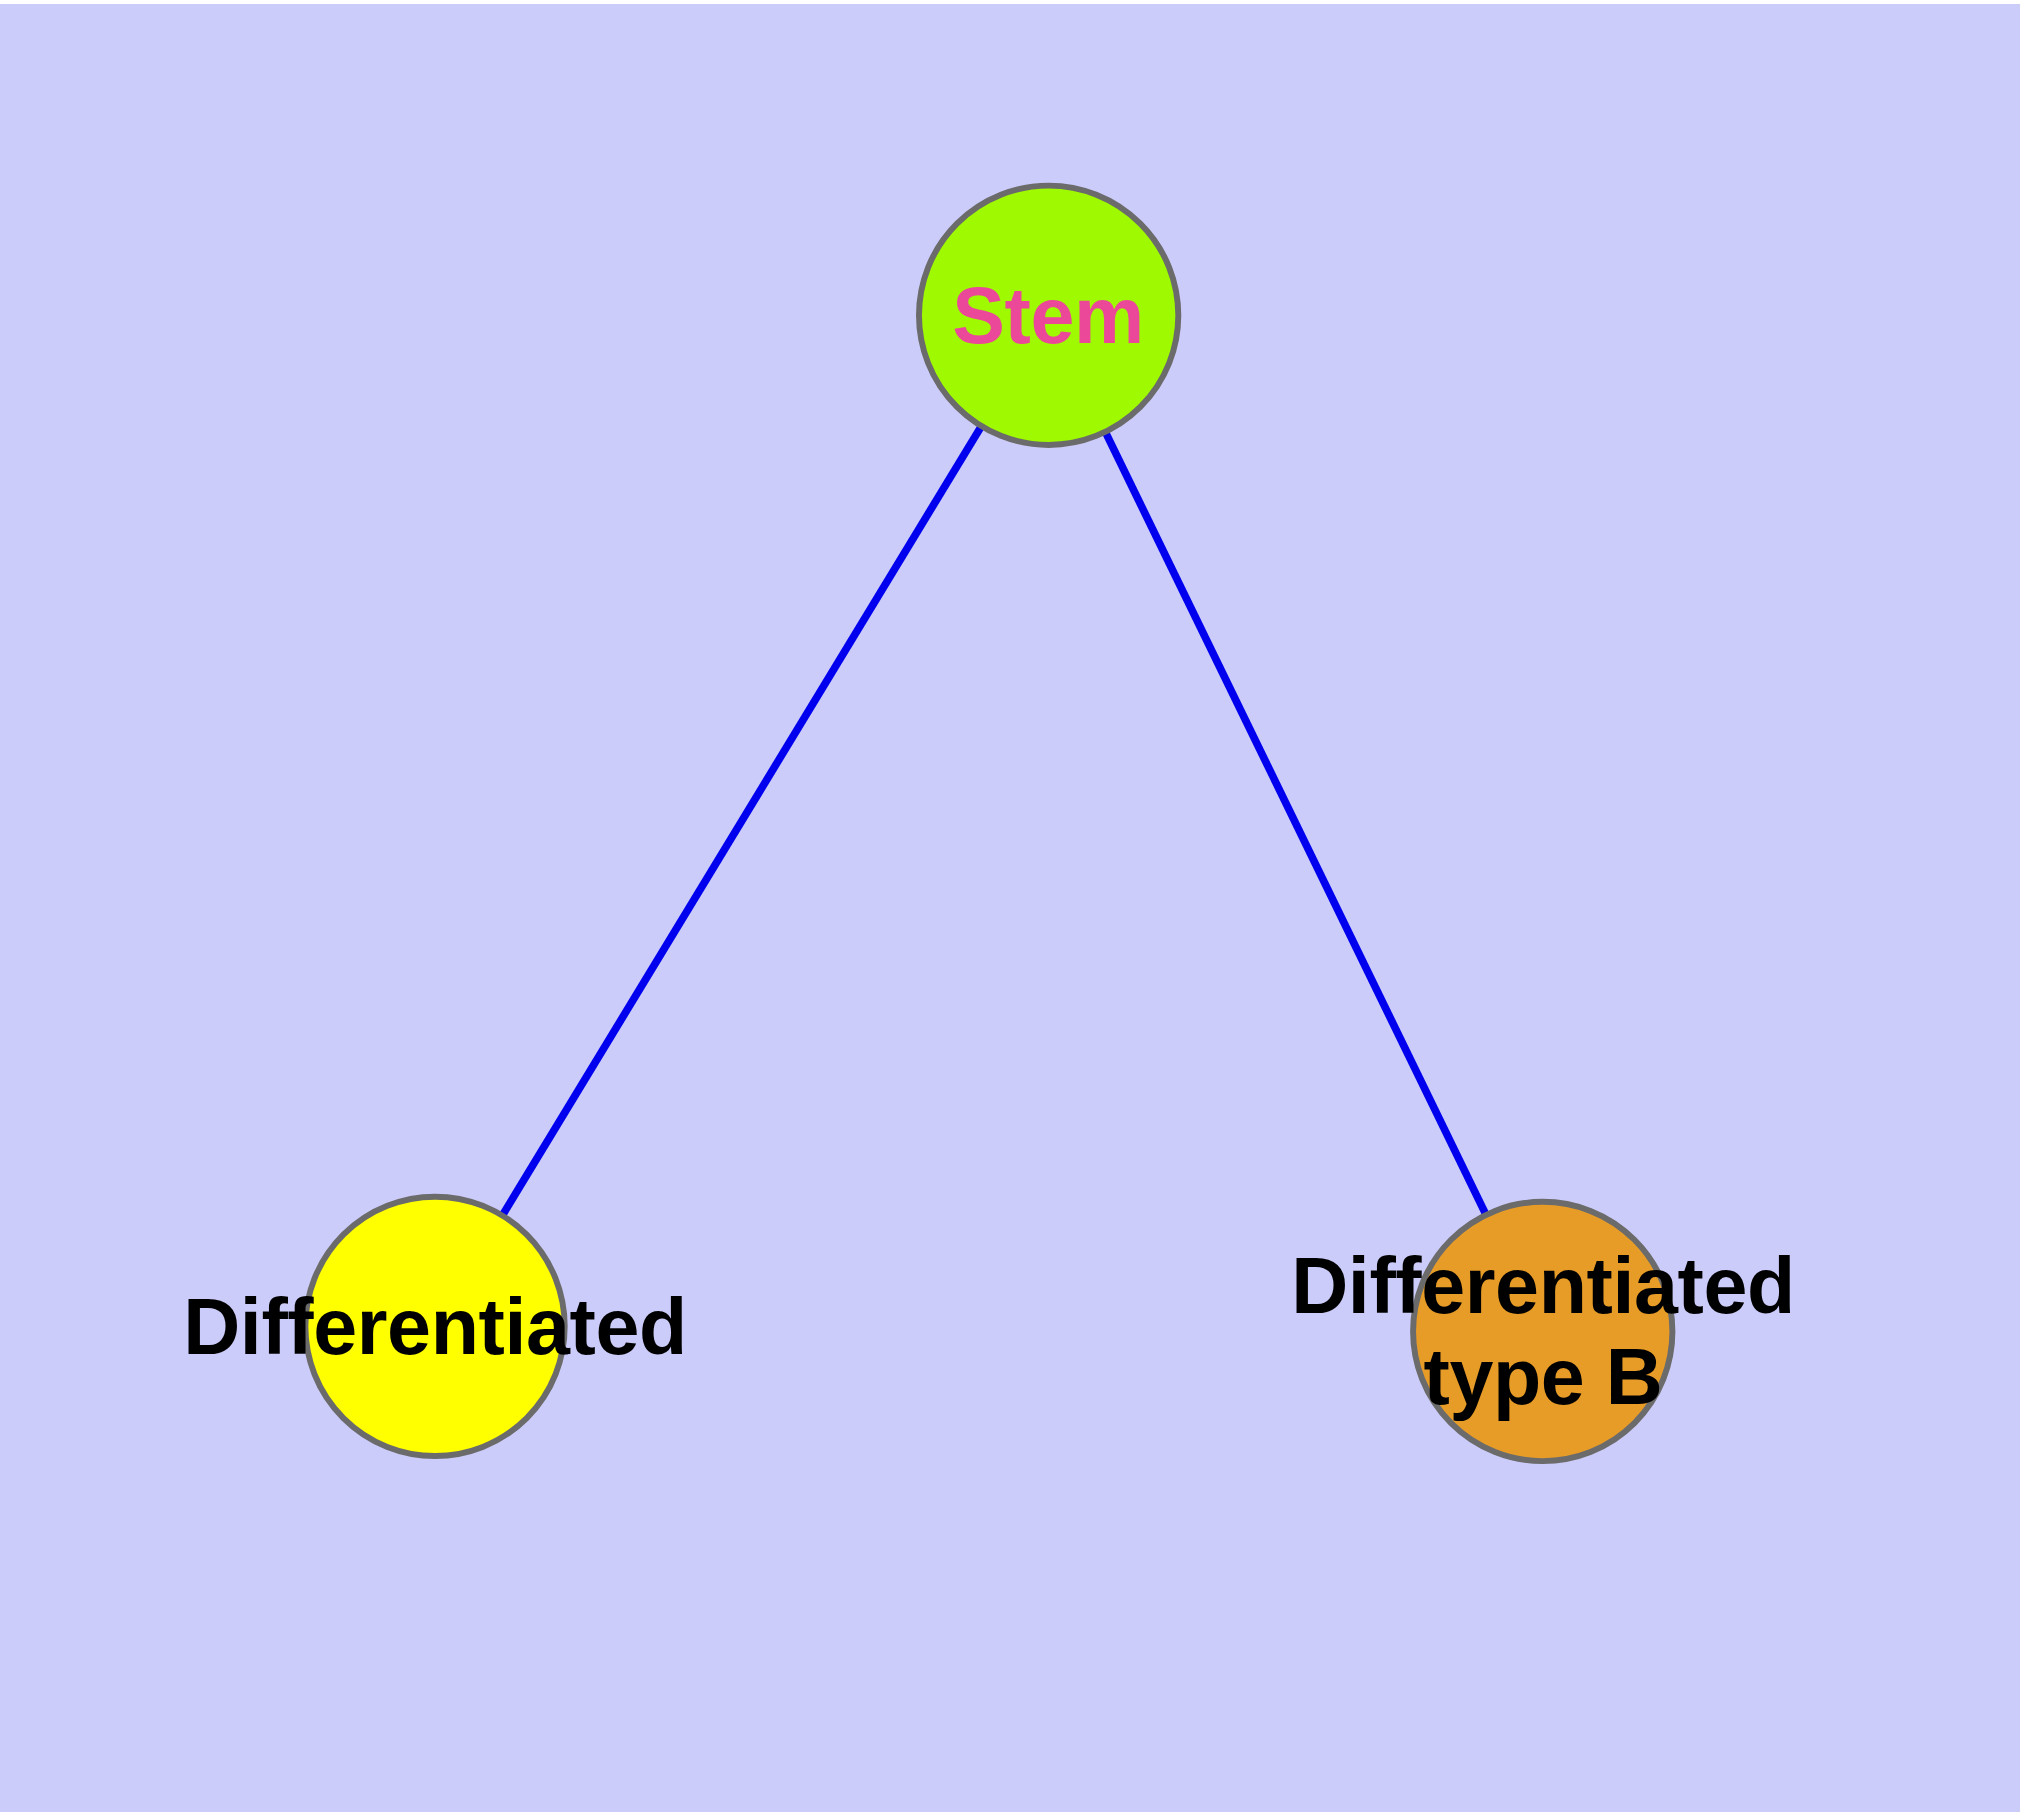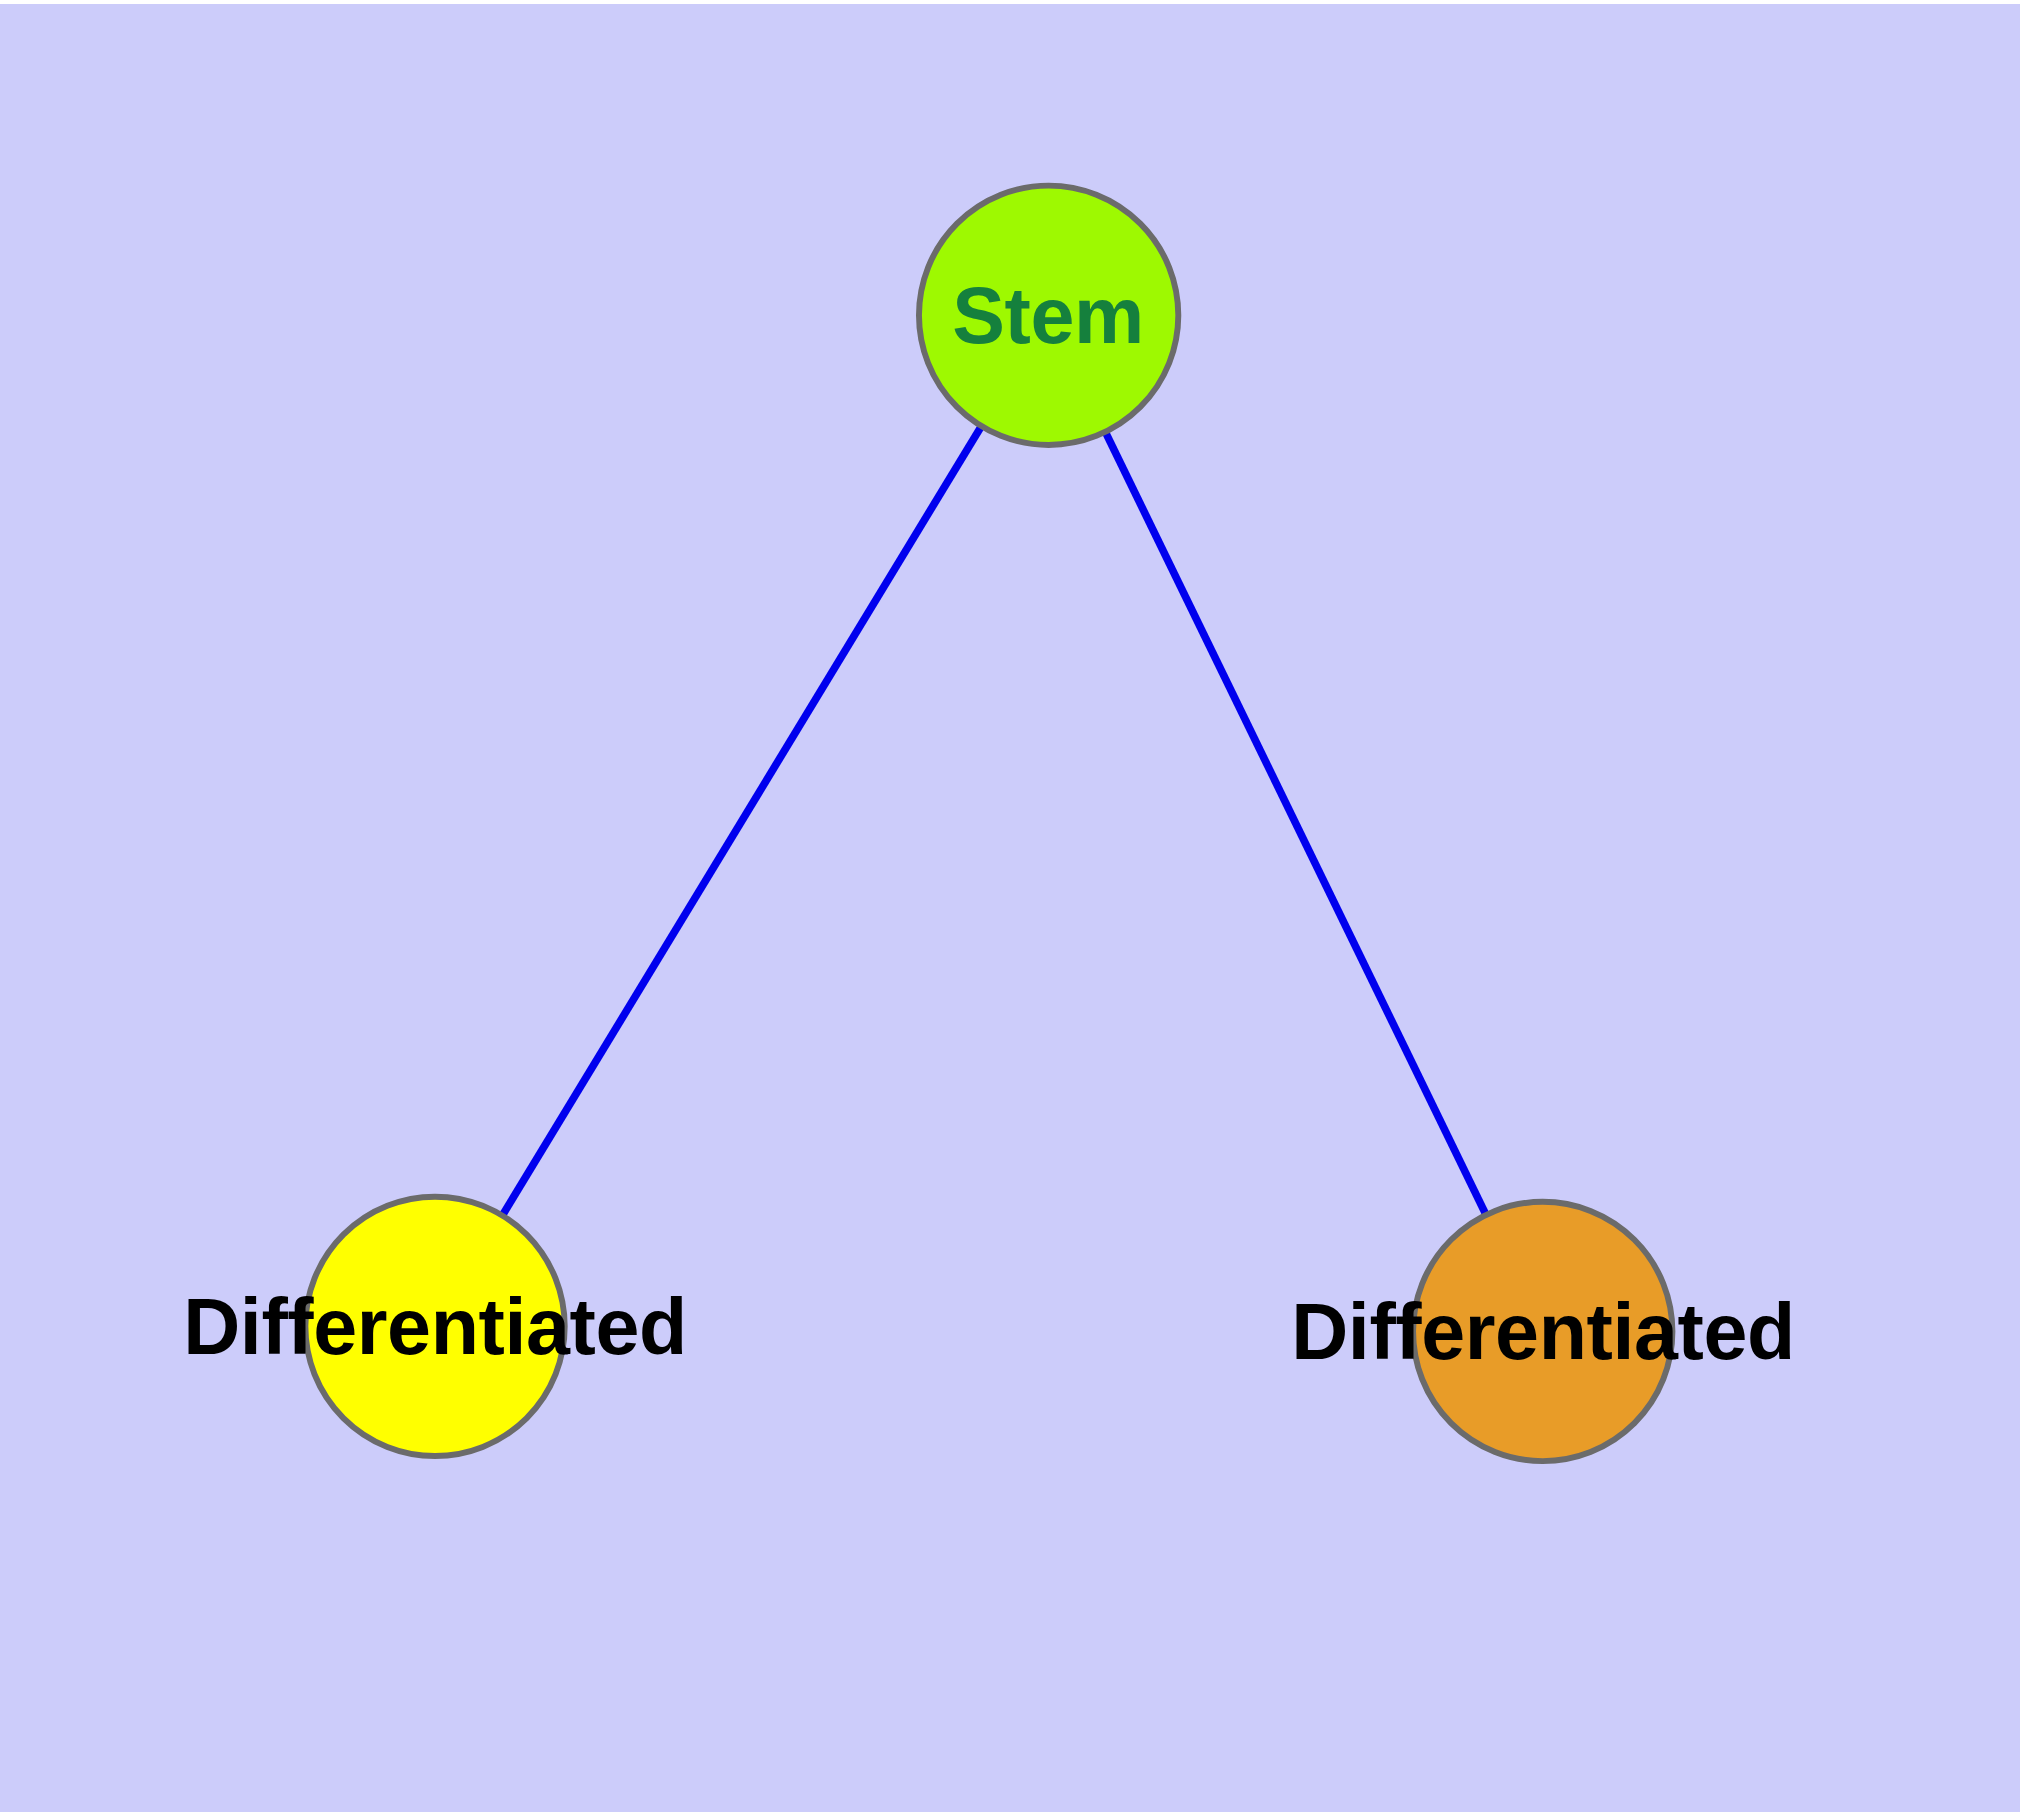--- a/index.html
+++ b/index.html
@@ -58,26 +58,27 @@
       <line id="edge-1" x1="1303.0300945270708" y1="507.797741574542" x2="1753.9699054729292" y2="1435.202258425458" stroke="#0000ee" stroke-width="9" stroke-linecap="butt"></line>
     </g>
 
     <g>
       <circle id="node-0" cx="1237" cy="372" r="153" fill="#9ef901" stroke="#6b6b6b" stroke-width="7"></circle>
       <circle id="node-1" cx="513" cy="1565" r="153" fill="#ffff00" stroke="#6b6b6b" stroke-width="7"></circle>
       <circle id="node-2" cx="1820" cy="1571" r="153" fill="#e89c28" stroke="#6b6b6b" stroke-width="7"></circle>
     </g>
   </svg>
 
-  <div class="node-label" id="label-0" style="left: 1048px; top: 315px; font-size: 79px; line-height: 91px; color: #15803d; font-weight: bold;">
+  <div class="node-label" id="label-0" style="left: 1048px; top: 315px; font-size: 79px; line-height: 91px; color: #ec4899; font-weight: bold;">
     <div>Stem</div>
   </div>
 
   <div class="node-label" id="label-1" style="left: 435px; top: 1326px; font-size: 79px; line-height: 91px; color: rgb(0, 0, 0); font-weight: bold;">
     <div>Differentiated</div>
   </div>
 
   <div class="node-label" id="label-2" style="left: 1543px; top: 1331px; font-size: 79px; line-height: 91px; color: rgb(0, 0, 0); font-weight: bold;">
     <div>Differentiated</div>
+    <div>type B</div>
   </div>
 
 </div>
 
 
 </body></html>

